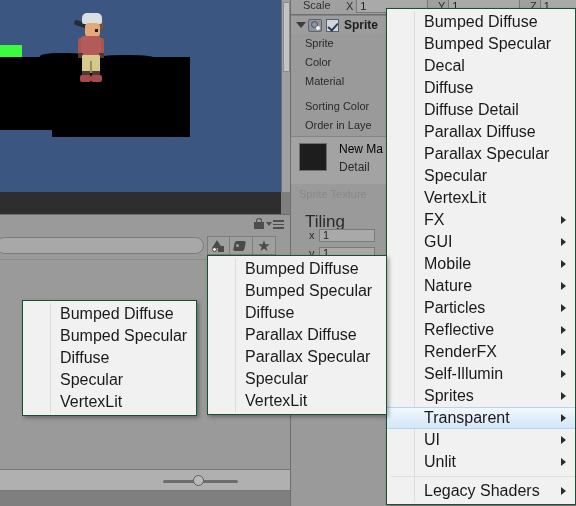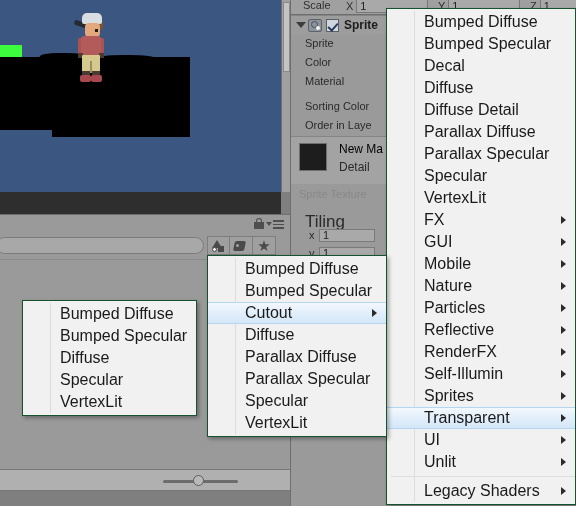--- a/index.html
+++ b/index.html
@@ -458,21 +458,20 @@
       <div class="menu-item highlight"><span>Transparent</span><span class="menu-arrow"></span></div>
       <div class="menu-item"><span>UI</span><span class="menu-arrow"></span></div>
       <div class="menu-item"><span>Unlit</span><span class="menu-arrow"></span></div>
       <div class="menu-sep"></div>
       <div class="menu-item"><span>Legacy Shaders</span><span class="menu-arrow"></span></div>
     </div>
   <div class="ctx-menu" id="menu-mid">
     <div class="gutter"></div>
   <div class="menu-item"><span>Bumped Diffuse</span></div>
       <div class="menu-item"><span>Bumped Specular</span></div>
-      <div class="menu-item highlight"><span>Cutout</span><span class="menu-arrow"></span></div>
       <div class="menu-item"><span>Diffuse</span></div>
       <div class="menu-item"><span>Parallax Diffuse</span></div>
       <div class="menu-item"><span>Parallax Specular</span></div>
       <div class="menu-item"><span>Specular</span></div>
       <div class="menu-item"><span>VertexLit</span></div>
     </div>
   <div class="ctx-menu" id="menu-left">
     <div class="gutter"></div>
   <div class="menu-item"><span>Bumped Diffuse</span></div>
       <div class="menu-item"><span>Bumped Specular</span></div>

